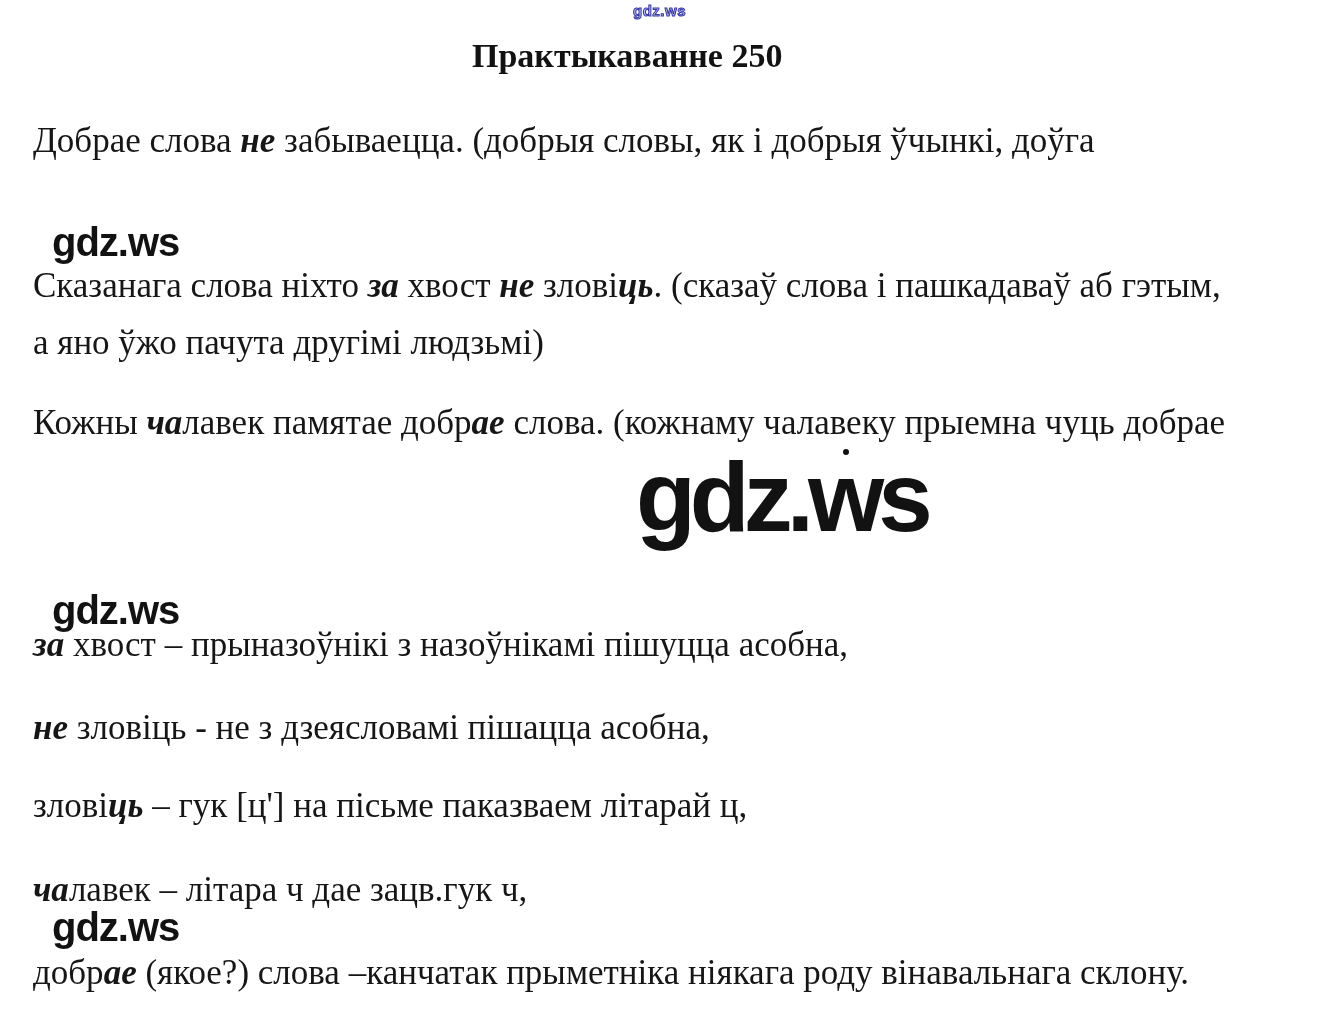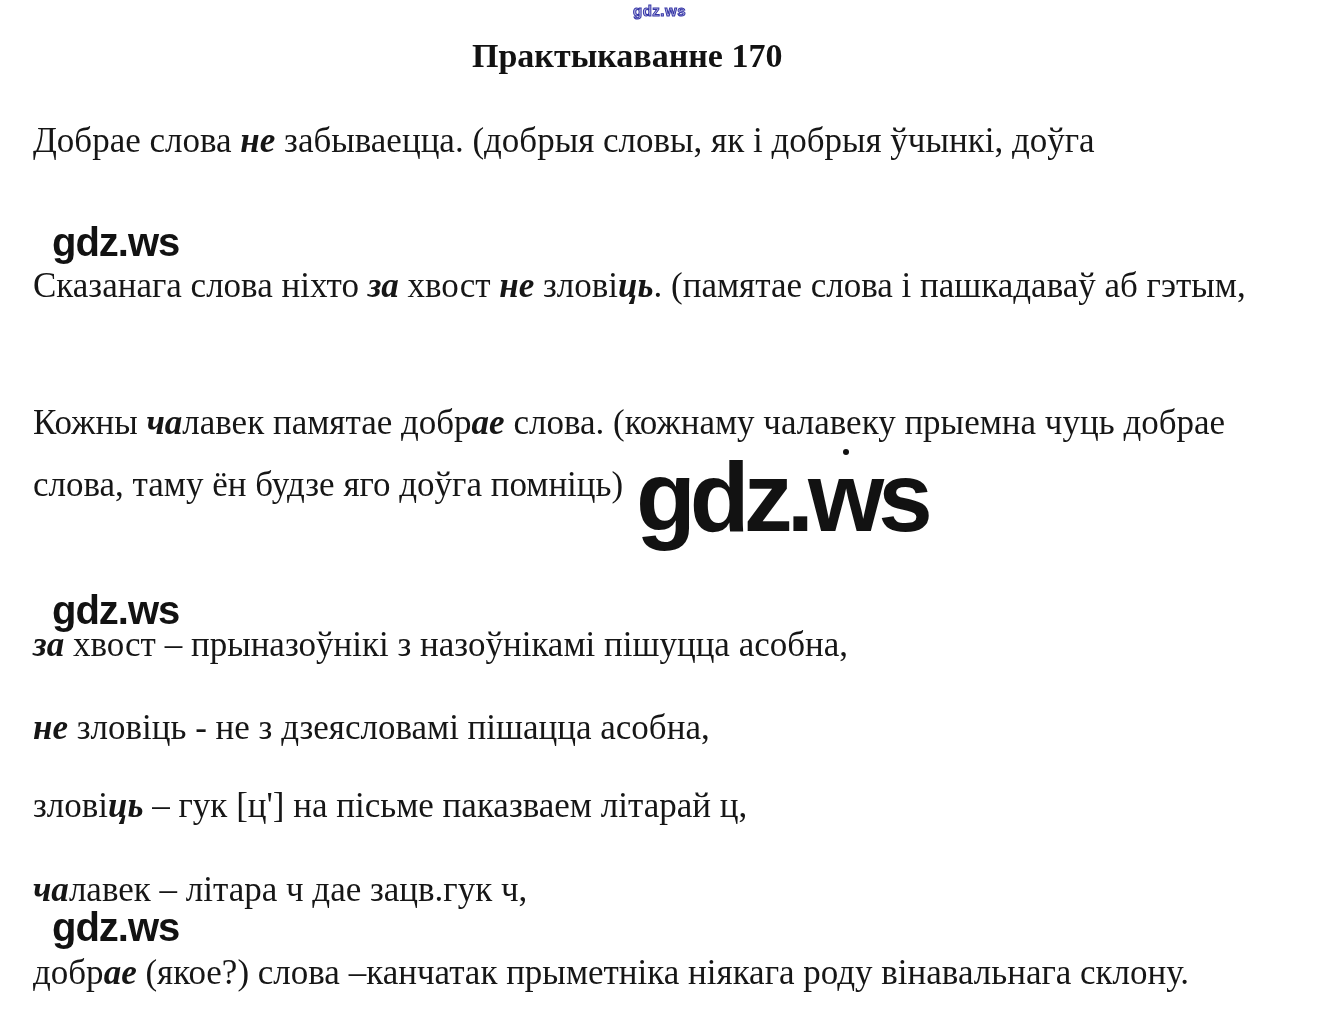--- a/index.html
+++ b/index.html
@@ -63,33 +63,33 @@
     border-radius:50%;
   }
 </style>
 </head>
 <body>
 
 <div class="page">
 
   <div class="wm wm-top">gdz.ws</div>
 
-  <h1 class="title">Практыкаванне 170</h1>
+  <h1 class="title">Практыкаванне 250</h1>
 
   <div class="line" style="top:120px"><span>Добрае слова </span><span class="b">не</span><span> забываецца. (добрыя словы, як і добрыя ўчынкі, доўга</span></div>
 
 
   <div class="wm wm-small wm-1">gdz.ws</div>
 
-  <div class="line" style="top:265px"><span>Сказанага слова ніхто </span><span class="b">за</span><span> хвост </span><span class="b">не</span><span> злові</span><span class="b">ць</span><span>. (памятае слова і пашкадаваў аб гэтым,</span></div>
+  <div class="line" style="top:265px"><span>Сказанага слова ніхто </span><span class="b">за</span><span> хвост </span><span class="b">не</span><span> злові</span><span class="b">ць</span><span>. (сказаў слова і пашкадаваў аб гэтым,</span></div>
 
+  <div class="line" style="top:322px"><span>а яно ўжо пачута другімі людзьмі)</span></div>
 
   <div class="line" style="top:402px"><span>Кожны </span><span class="b">ча</span><span>лавек памятае добр</span><span class="b">ае</span><span> слова. (кожнаму чалавеку прыемна чуць добрае</span></div>
 
-  <div class="line" style="top:464px"><span>слова, таму ён будзе яго доўга помніць)</span></div>
 
   <div class="wm wm-big">gdz.ws</div>
   <div class="ink-dot"></div>
 
 
   <div class="wm wm-small wm-2">gdz.ws</div>
 
   <div class="line" style="top:624px"><span class="b">за</span><span> хвост – прыназоўнікі з назоўнікамі пішуцца асобна,</span></div>
 
   <div class="line" style="top:707px"><span class="b">не</span><span> зловіць - не з дзеясловамі пішацца асобна,</span></div>

